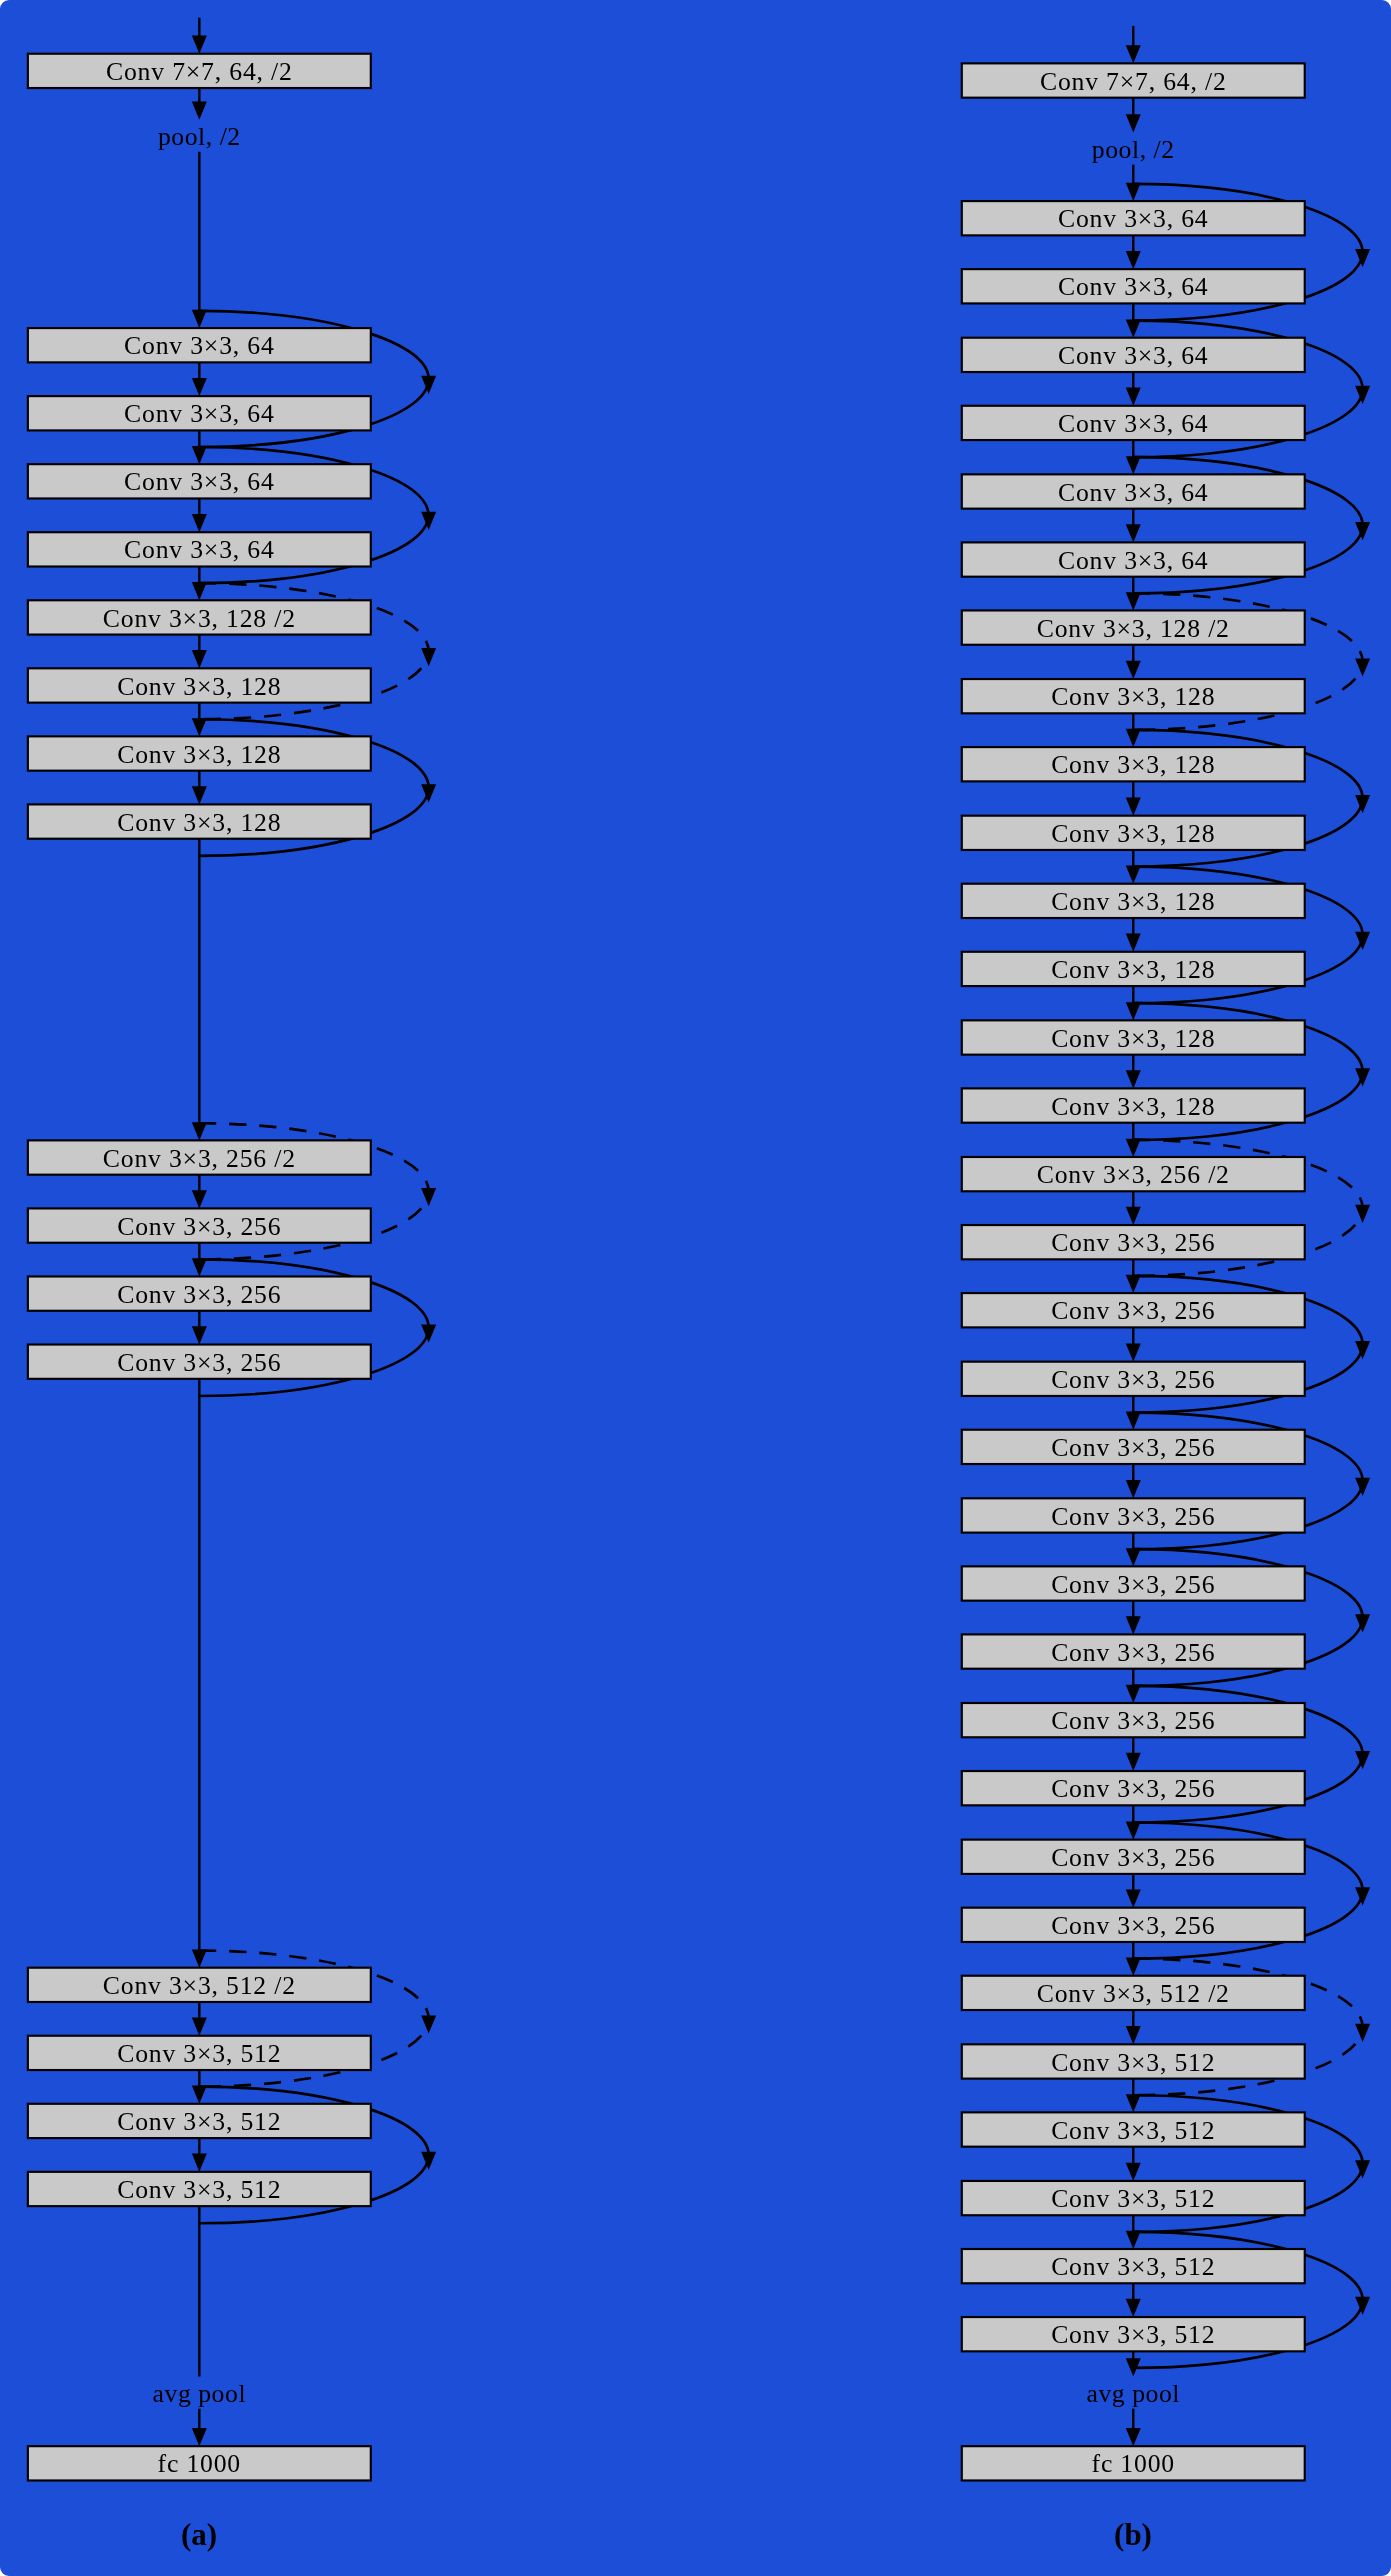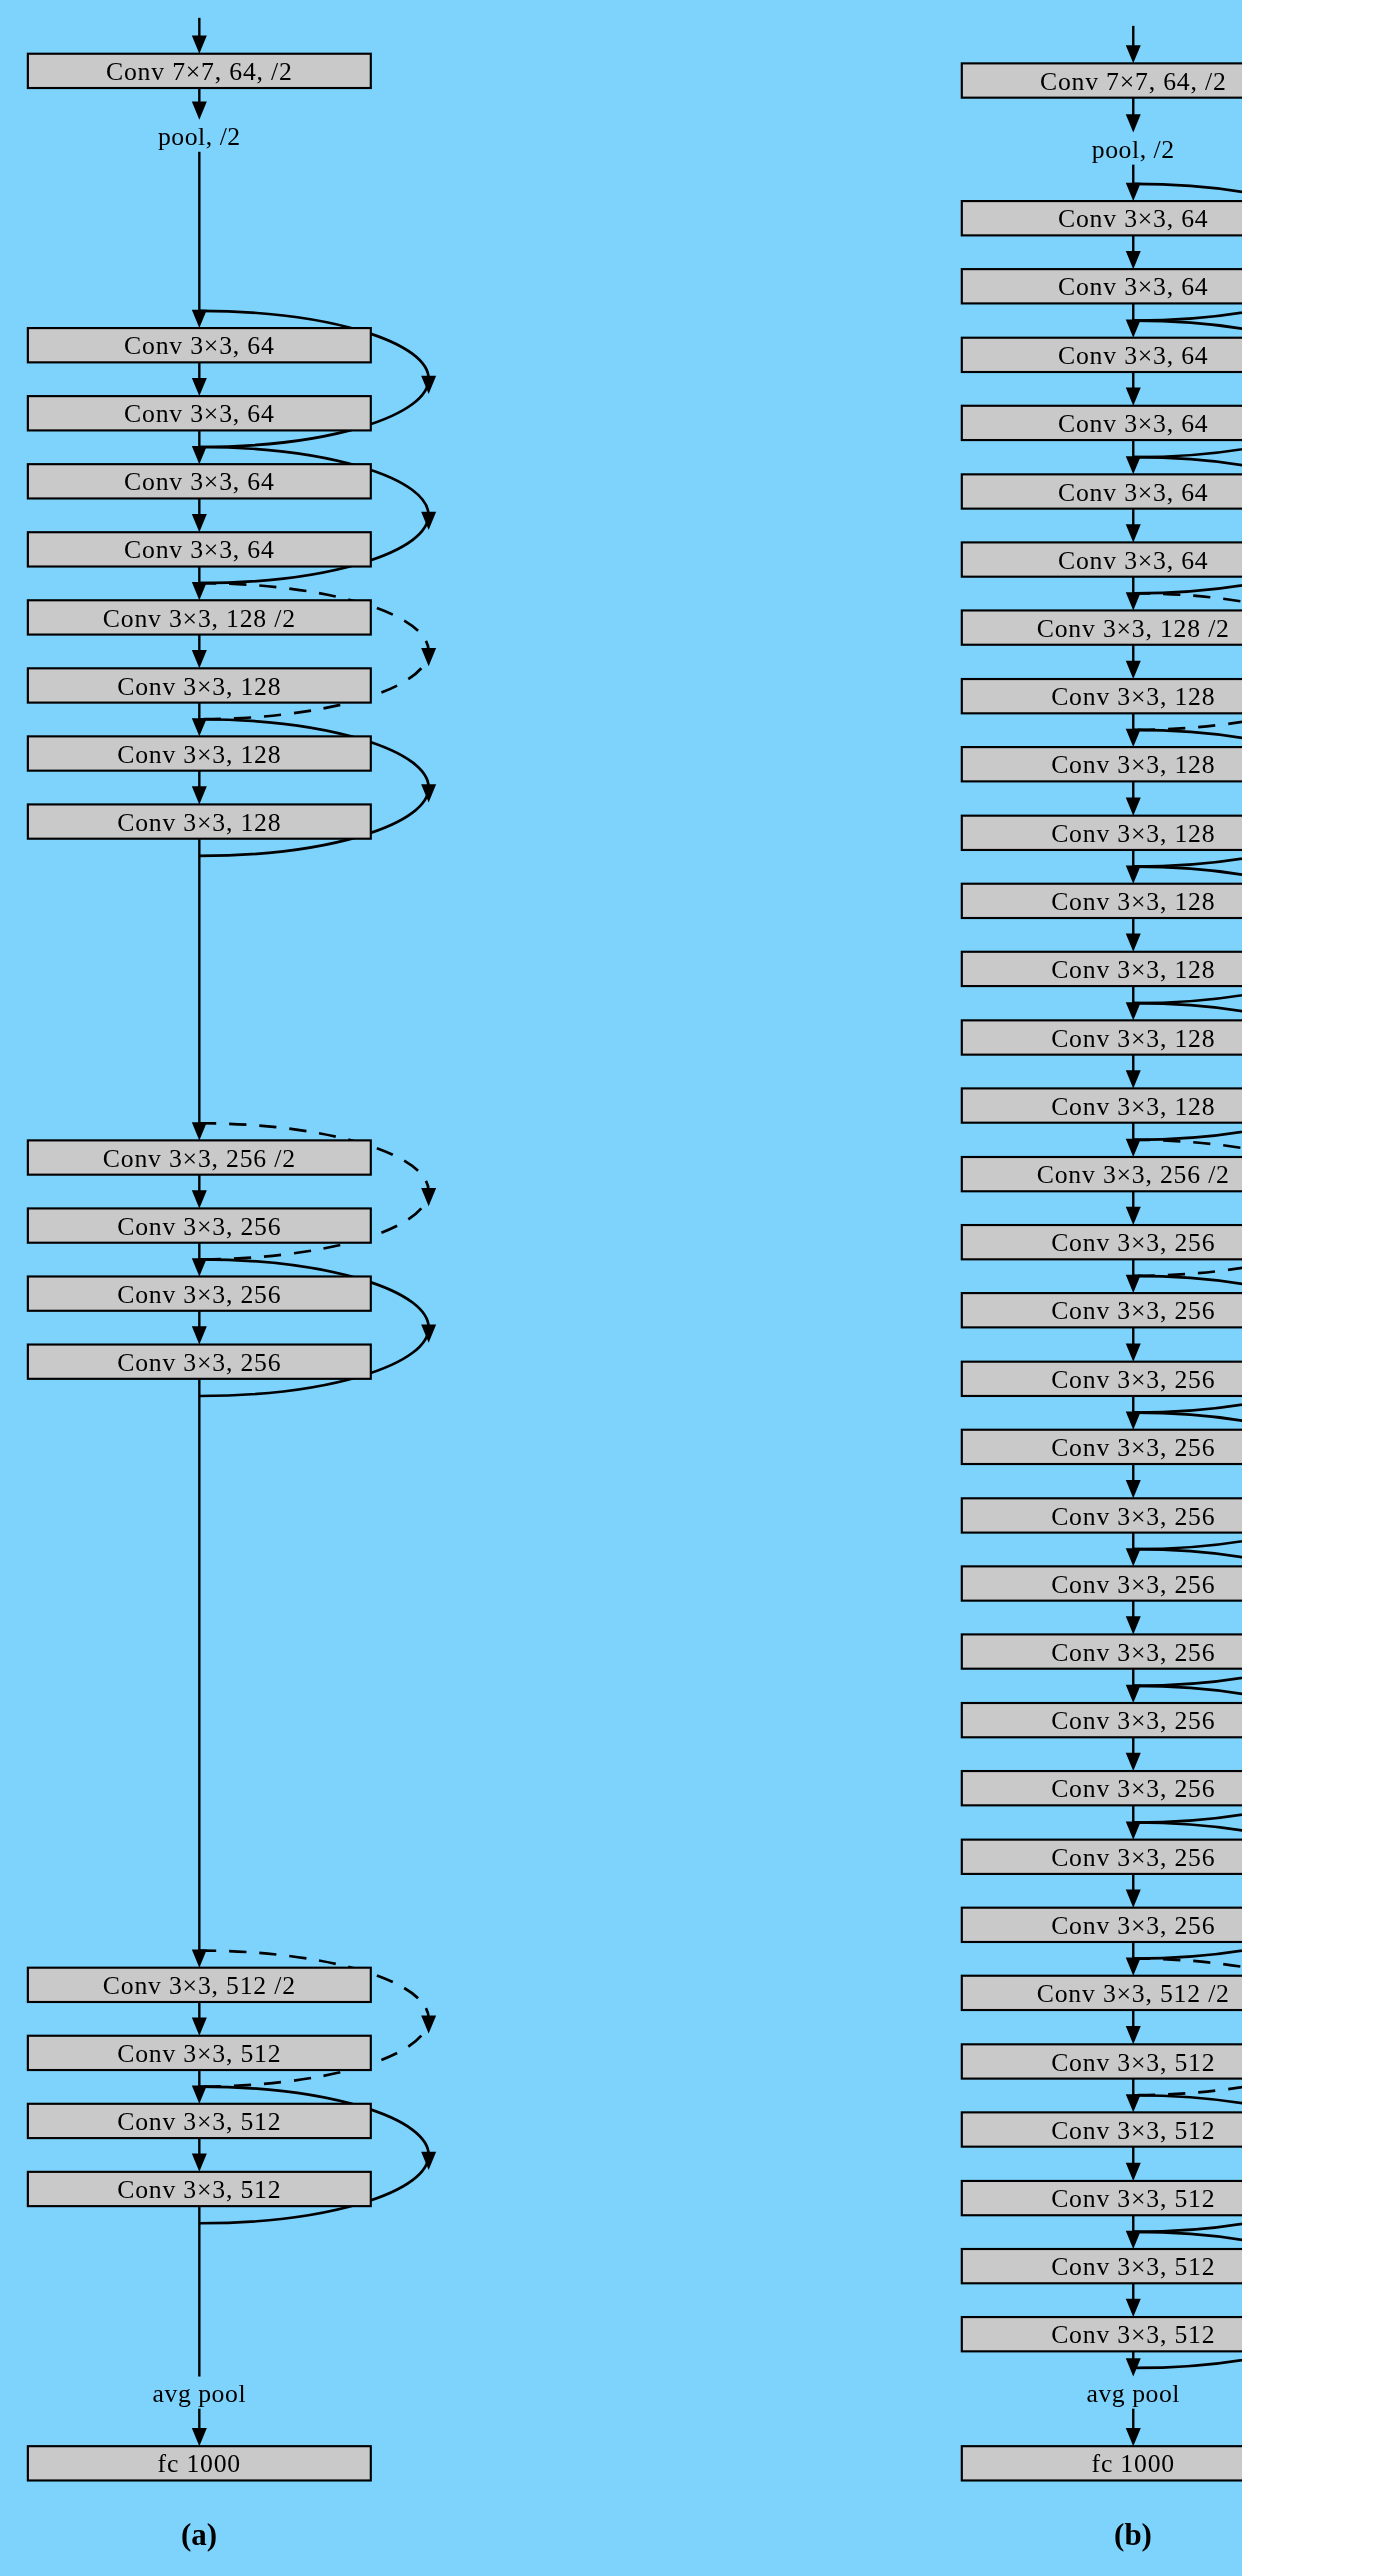--- a/index.html
+++ b/index.html
@@ -1,17 +1,17 @@
 <!DOCTYPE html>
 <html style="font-size:8.6px"><head>
 <meta charset="utf-8">
 <style>
   html,body{margin:0;padding:0;background:#ffffff;}
-  .canvas{position:relative;width:1242px;height:2576px;background:#7dd3fc;overflow:hidden;
-          font-family:"Liberation Serif", serif;}
+  .canvas{position:relative;width:1391px;height:2576px;background:#1d4ed8;overflow:hidden;
+          font-family:"Liberation Serif", serif;border-radius:9px;}
   svg{position:absolute;left:0;top:0;}
   .boxtext{font-family:"Liberation Serif", serif;font-size:48px;letter-spacing:1.5px;fill:#000;}
   .stagetext{font-family:"Liberation Serif", serif;font-size:48px;letter-spacing:1px;fill:#000;}
   .caption{position:absolute;transform:translate(-50%,-50%);
            font-family:"Liberation Serif", serif;font-size:31px;font-weight:bold;color:#000;
            white-space:nowrap;}
 </style>
 </head>
 <body>
 

